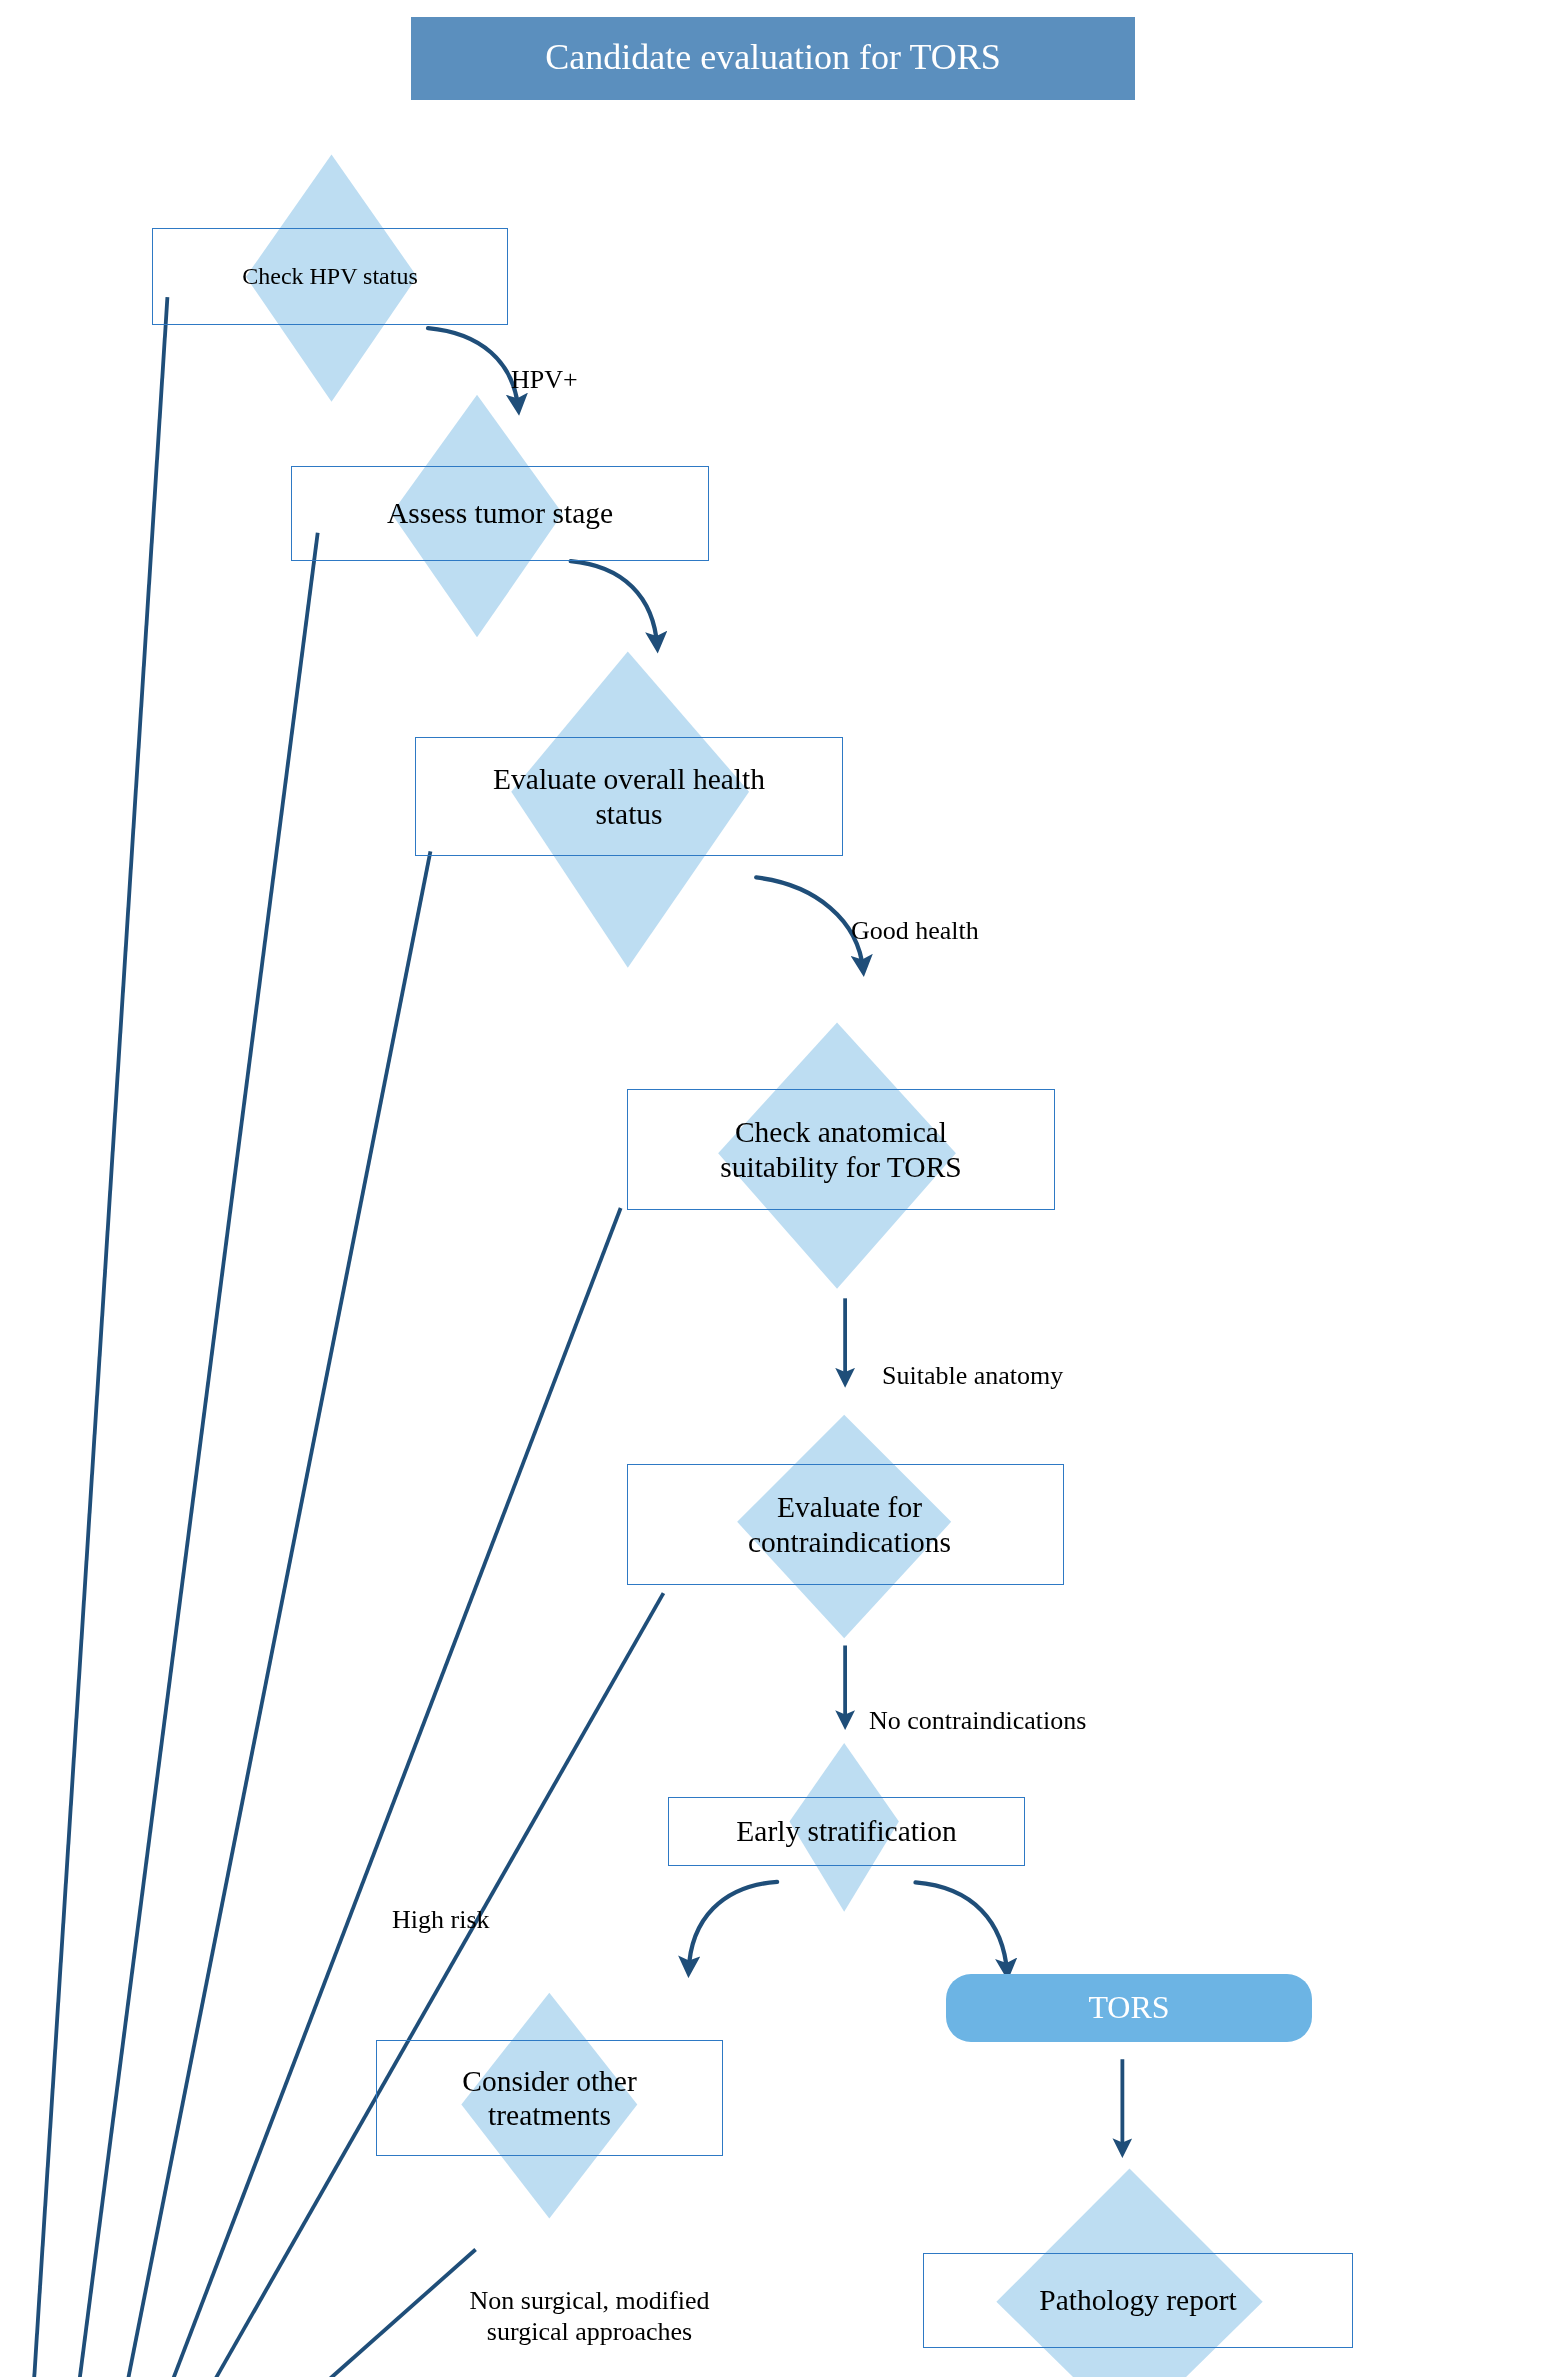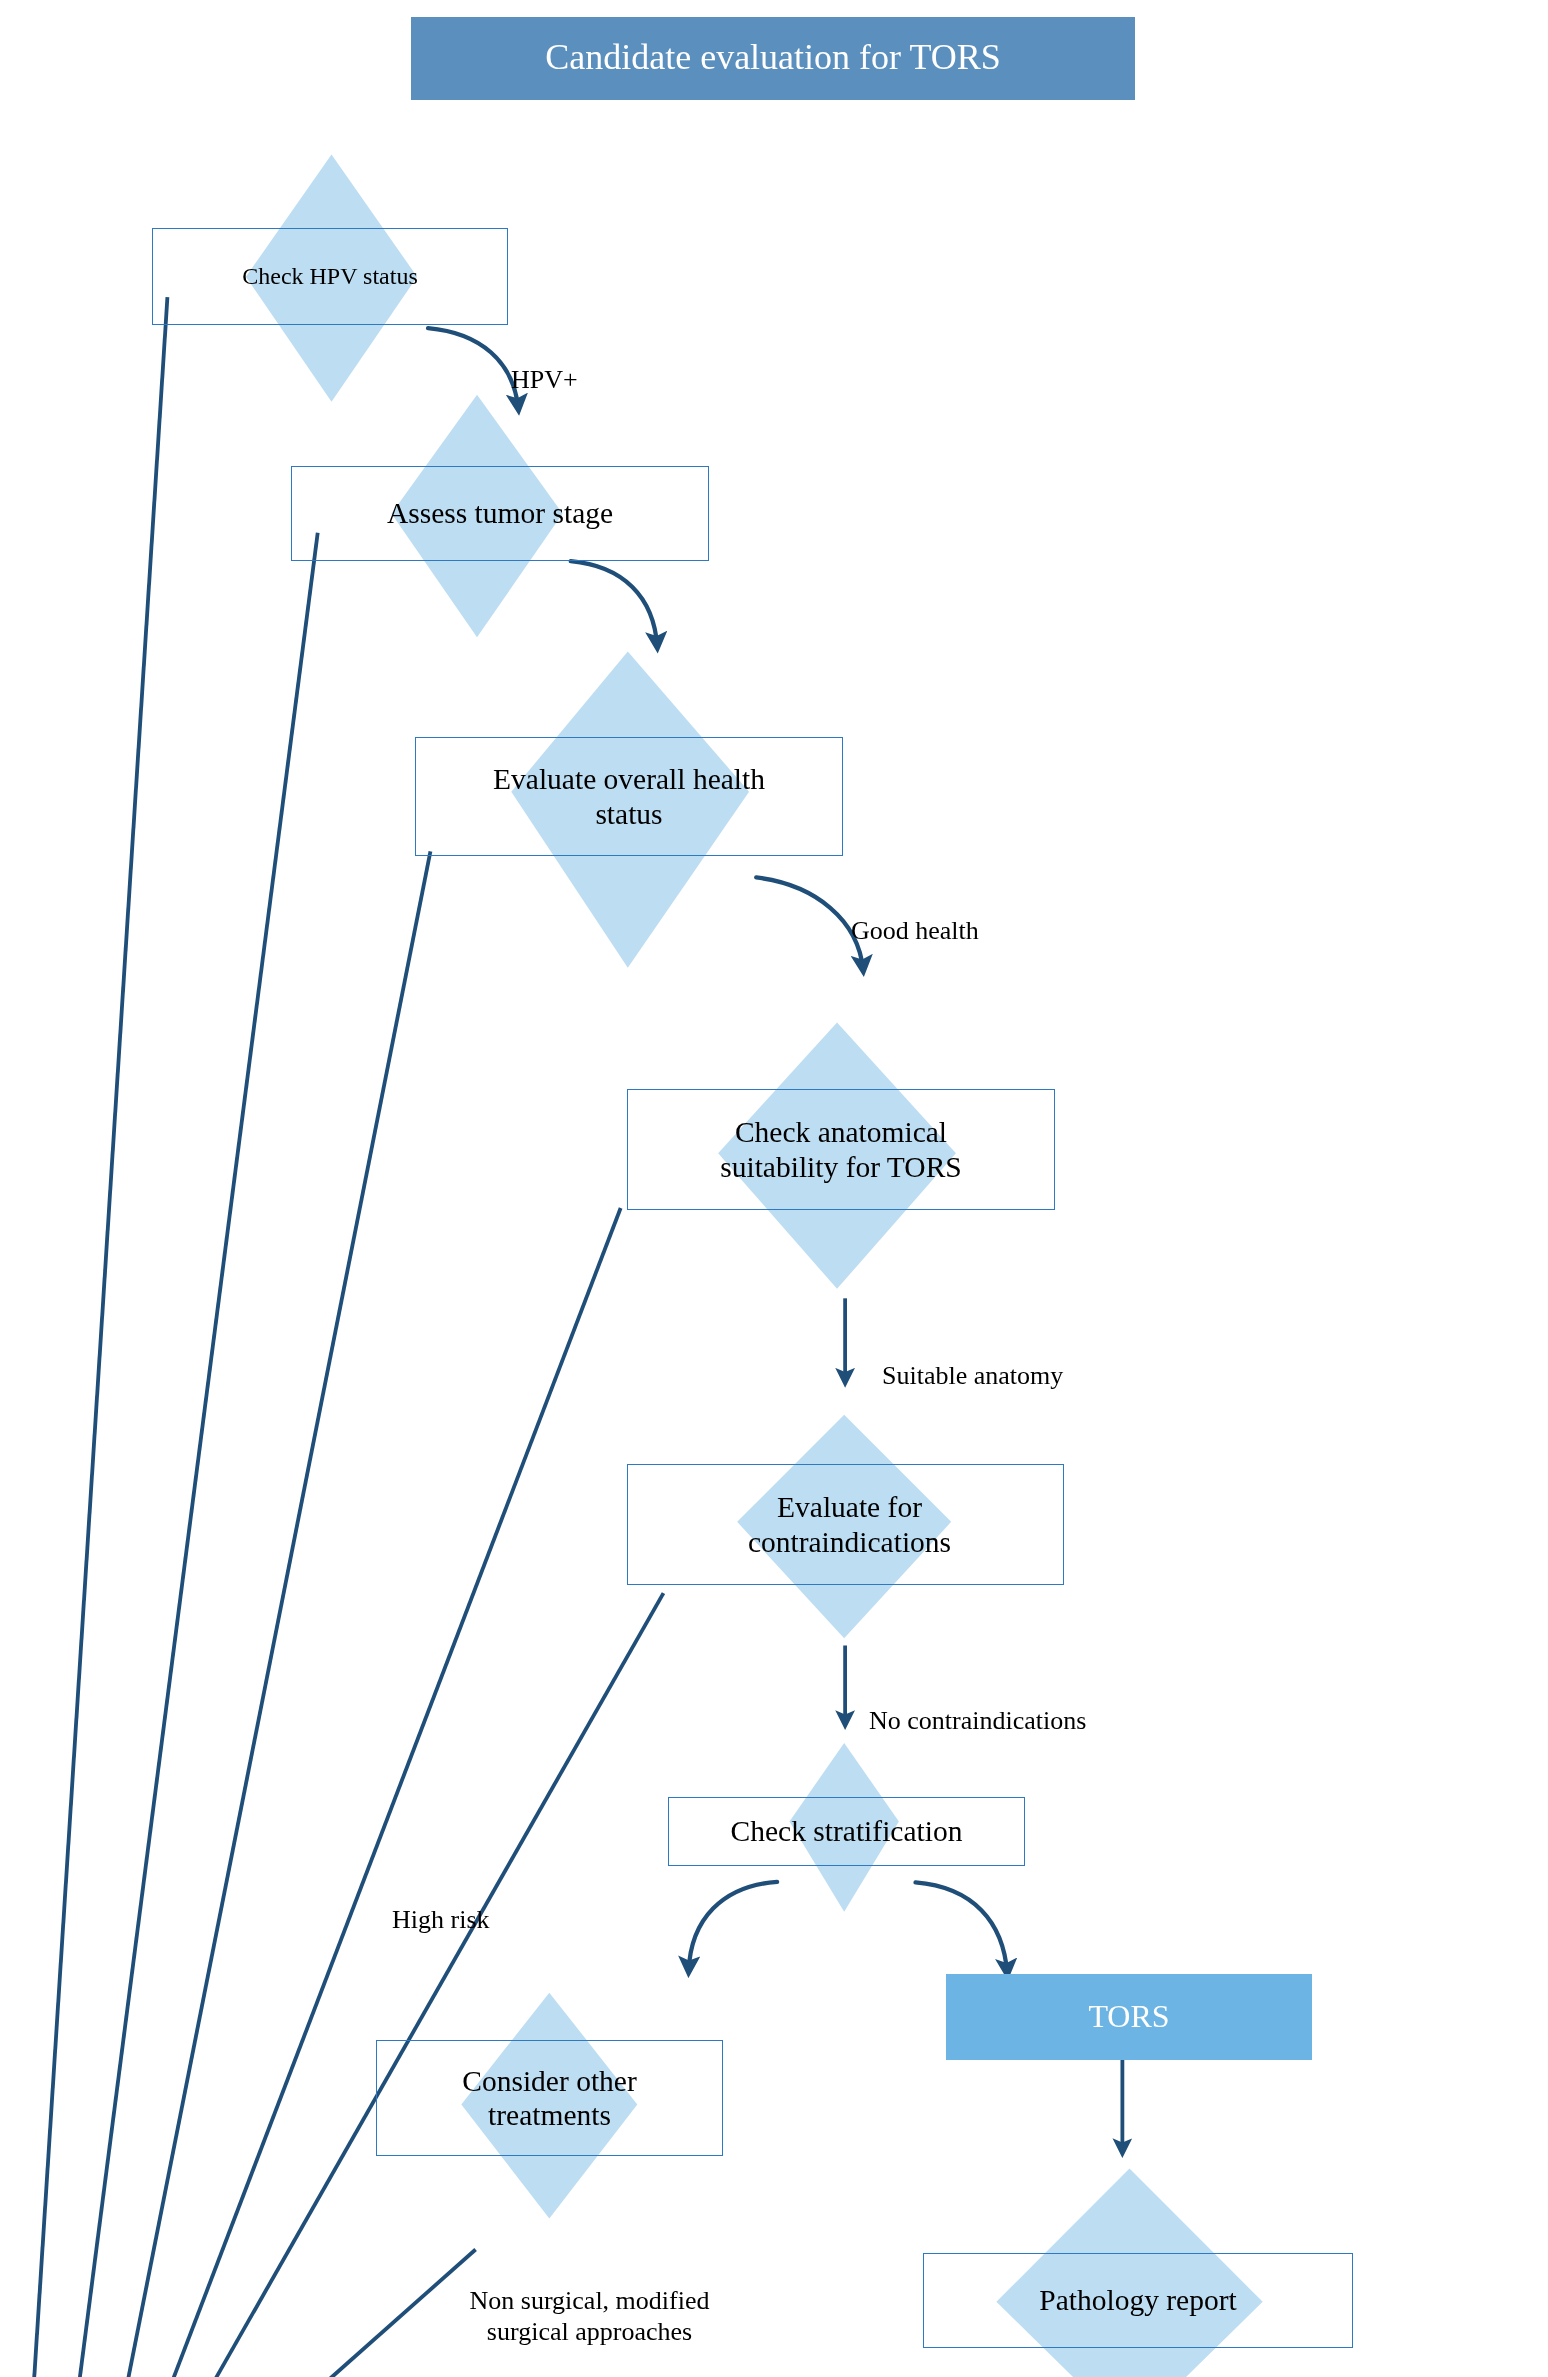--- a/index.html
+++ b/index.html
@@ -155,33 +155,33 @@
     <span>Check anatomical
 suitability for TORS</span>
   </div>
 
   <div class="nodebox" style="left:627px; top:1464px; width:437px; height:121px; font-size:29.5px; white-space:pre-line;padding-left:8px;">
     <span>Evaluate for
 contraindications</span>
   </div>
 
   <div class="nodebox" style="left:668px; top:1797px; width:357px; height:69px; font-size:29.5px;">
-    <span>Check stratification</span>
+    <span>Early stratification</span>
   </div>
 
   <div class="nodebox" style="left:376px; top:2040px; width:347px; height:116px; font-size:29.5px; white-space:pre-line;">
     <span>Consider other
 treatments</span>
   </div>
 
   <div class="nodebox" style="left:923px; top:2253px; width:430px; height:95px; font-size:29.5px;">
     <span>Pathology report</span>
   </div>
 
-  <div class="fillbox-strong" style="left:946px; top:1974px; width:366px; height:86px; font-size:32px;">
+  <div class="fillbox-strong" style="left:946px; top:1974px; width:366px; height:68px; font-size:32px;border-radius:25px;">
     <span>TORS</span>
   </div>
 
   <div class="edgelabel" style="left:511px; top:333px; width:143px; font-size:26px; text-align:left;">
     <span>HPV+</span>
   </div>
 
 
   <div class="edgelabel" style="left:851px; top:884px; width:247px; font-size:26px; text-align:left;">
     <span>Good health</span>

